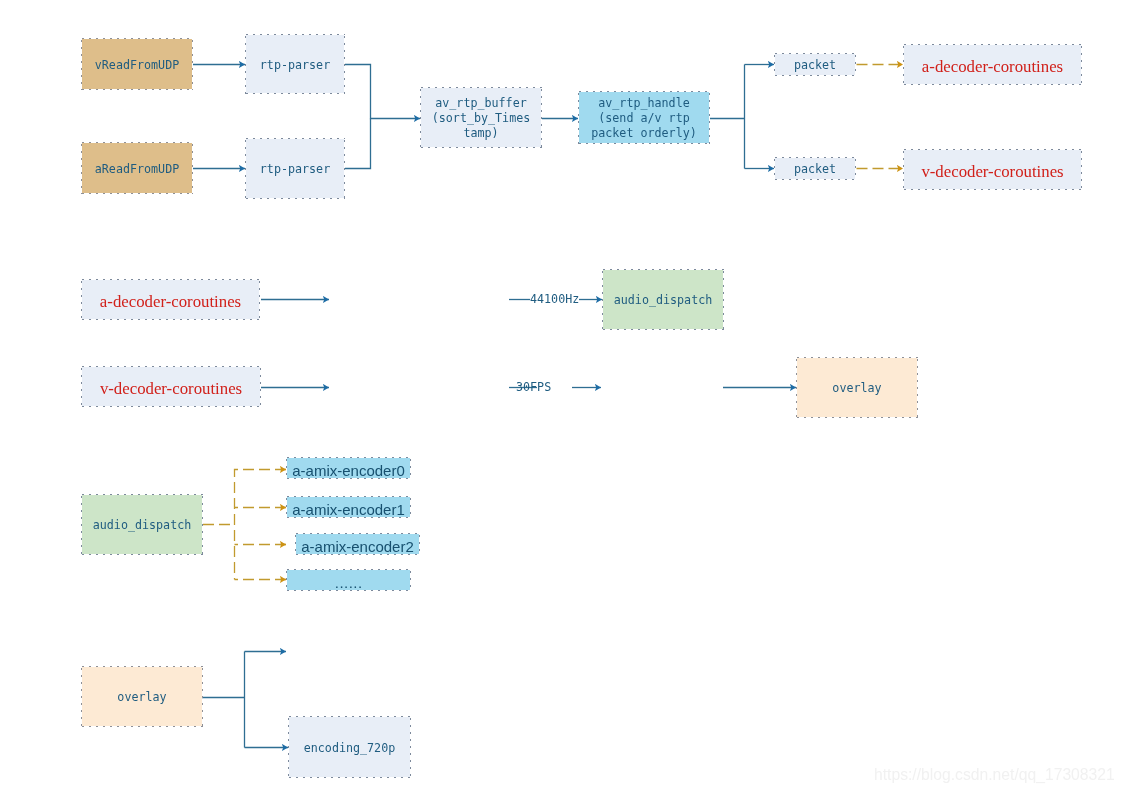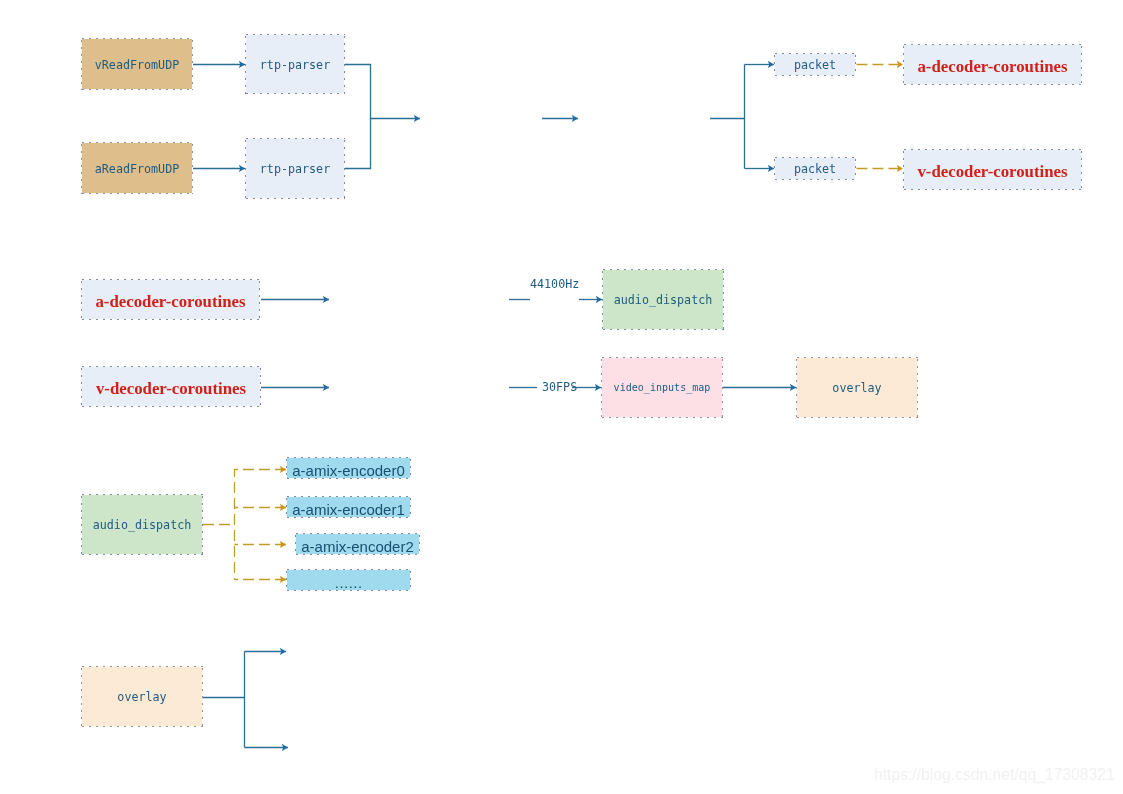--- a/index.html
+++ b/index.html
@@ -3,21 +3,21 @@
 <meta charset="utf-8">
 <title>av rtp pipeline diagram</title>
 <style>
   html,body{margin:0;padding:0;background:#ffffff;}
   body{width:1123px;height:794px;overflow:hidden;}
   #canvas{position:relative;width:1123px;height:794px;background:#fff;}
   svg.edges{position:absolute;left:0;top:0;width:1123px;height:794px;}
   .node{position:absolute;box-sizing:border-box;display:flex;align-items:center;
         justify-content:center;text-align:center;white-space:pre;will-change:transform;}
   .mono{font-family:"DejaVu Sans Mono", monospace;color:#1f5c80;font-size:11.7px;line-height:14.7px;padding-top:2px;}
-  .serif{font-family:"Liberation Serif", serif;font-weight:bold;color:#d1201a;font-size:16.8px;line-height:20px;padding-top:4px;}
+  .serif{font-family:"Liberation Serif", serif;font-weight:normal;color:#d1201a;font-size:16.8px;line-height:20px;padding-top:4px;}
   .sans{font-family:"Liberation Sans", sans-serif;color:#17506f;font-size:15px;padding-top:5px;}
   .small{font-size:10.05px;}
   .dots{letter-spacing:0.45px;text-indent:0.45px;}
   .dashed{
     background-image:
       repeating-linear-gradient(to right,  var(--bc) 0 2px, transparent 2px 7px),
       repeating-linear-gradient(to right,  var(--bc) 0 2px, transparent 2px 7px),
       repeating-linear-gradient(to bottom, var(--bc) 0 2px, transparent 2px 7px),
       repeating-linear-gradient(to bottom, var(--bc) 0 2px, transparent 2px 7px),
       linear-gradient(var(--fill), var(--fill));
@@ -86,36 +86,42 @@
       <path d="M280,507.5 L286,507.5" marker-end="url(#ah-orange)"></path>
       <path d="M280,544.5 L286,544.5" marker-end="url(#ah-orange)"></path>
       <path d="M280,579.5 L286,579.5" marker-end="url(#ah-orange)"></path>
     </g>
   </svg>
 
   <div class="node mono dashed b-tan" style="left:81px;top:142px;width:112px;height:52px;">aReadFromUDP</div>
   <div class="node mono dashed b-tan" style="left:81px;top:38px;width:112px;height:52px;">vReadFromUDP</div>
   <div class="node mono dashed b-blue" style="left:245px;top:34px;width:100px;height:60px;">rtp-parser</div>
   <div class="node mono dashed b-blue" style="left:245px;top:138px;width:100px;height:61px;">rtp-parser</div>
+  <div class="node mono dashed b-blue" style="left:420px;top:87px;width:122px;height:61px;">av_rtp_buffer
+(sort_by_Times
+tamp)</div>
+  <div class="node mono dashed b-cyan" style="left:578px;top:91px;width:132px;height:53px;">av_rtp_handle
+(send a/v rtp
+packet orderly)</div>
   <div class="node mono dashed b-blue" style="left:774px;top:53px;width:82px;height:23px;">packet</div>
   <div class="node mono dashed b-blue" style="left:774px;top:157px;width:82px;height:23px;">packet</div>
   <div class="node serif dashed b-blue" style="left:903px;top:44px;width:179px;height:41px;">a-decoder-coroutines</div>
   <div class="node serif dashed b-blue" style="left:903px;top:149px;width:179px;height:41px;">v-decoder-coroutines</div>
 
   <div class="node serif dashed b-blue" style="left:81px;top:279px;width:179px;height:41px;">a-decoder-coroutines</div>
   <div class="node mono dashed b-green" style="left:602px;top:269px;width:122px;height:61px;">audio_dispatch</div>
-  <div class="edge-label" style="left:530px;top:278px;text-align:center;">44100Hz</div>
+  <div class="edge-label" style="left:530px;top:293px;text-align:center;">44100Hz</div>
 
   <div class="node serif dashed b-blue" style="left:81px;top:366px;width:180px;height:41px;">v-decoder-coroutines</div>
-  <div class="node mono small dashed b-pink" style="left:601px;top:357px;width:122px;height:61px;">video_inputs_map</div>
   <div class="node mono dashed b-peach" style="left:796px;top:357px;width:122px;height:61px;">overlay</div>
-  <div class="edge-label" style="left:542px;top:381px;">30FPS</div>
+  <div class="edge-label" style="left:516px;top:381px;">30FPS</div>
 
   <div class="node mono dashed b-green" style="left:81px;top:494px;width:122px;height:61px;">audio_dispatch</div>
   <div class="node sans dashed b-cyan" style="left:286px;top:457px;width:125px;height:22px;">a-amix-encoder0</div>
   <div class="node sans dashed b-cyan" style="left:286px;top:496px;width:125px;height:22px;">a-amix-encoder1</div>
   <div class="node sans dashed b-cyan" style="left:295px;top:533px;width:125px;height:22px;">a-amix-encoder2</div>
   <div class="node sans dots dashed b-cyan" style="left:286px;top:569px;width:125px;height:22px;">......</div>
 
   <div class="node mono dashed b-peach" style="left:81px;top:666px;width:122px;height:61px;">overlay</div>
+  <div class="node mono dashed b-blue" style="left:288px;top:716px;width:123px;height:62px;">encoding_720p</div>
 
   <div class="wm" style="left:874px;top:767px;">https://blog.csdn.net/qq_17308321</div>
 </div>
 
 </body></html>

